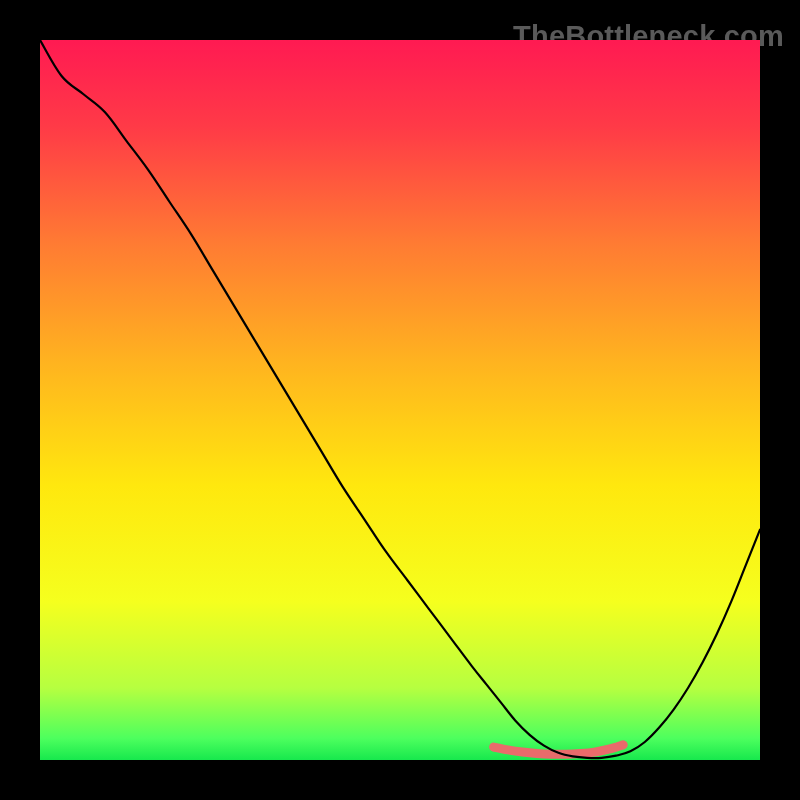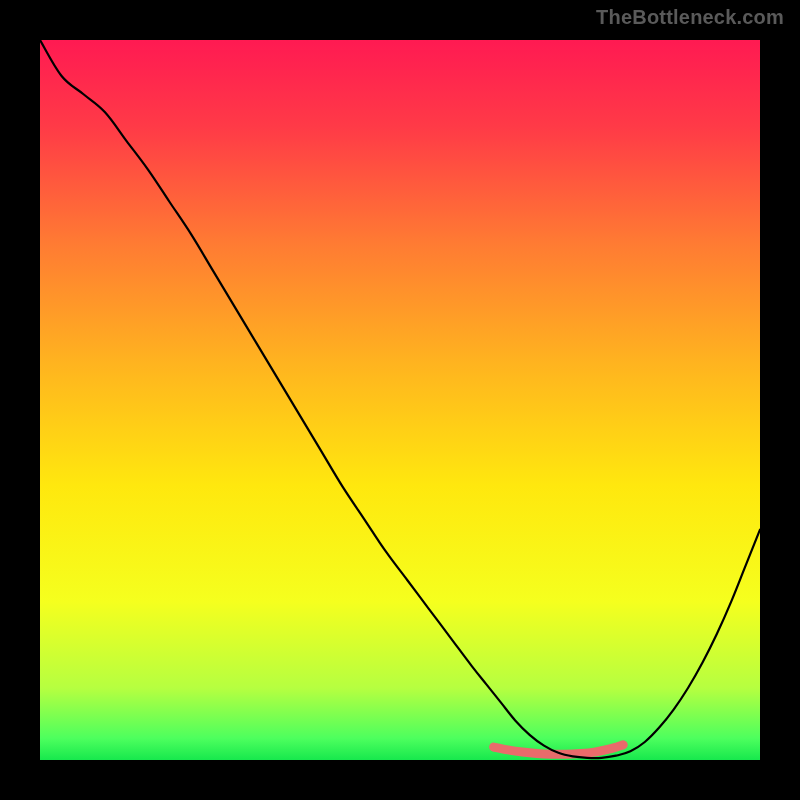--- a/index.html
+++ b/index.html
@@ -18,24 +18,24 @@
   }
   .plot-area {
     position: absolute;
     left: 40px;
     top: 40px;
     width: 720px;
     height: 720px;
   }
   .watermark {
     position: absolute;
-    top: 6px;
+    top: 20px;
     right: 16px;
     font-family: Arial, Helvetica, sans-serif;
-    font-size: 20px;
+    font-size: 29px;
     font-weight: 600;
     color: #5a5a5a;
     letter-spacing: 0.2px;
   }
 </style>
 </head>
 <body>
 
 <div class="frame">
   <div class="watermark">TheBottleneck.com</div>

